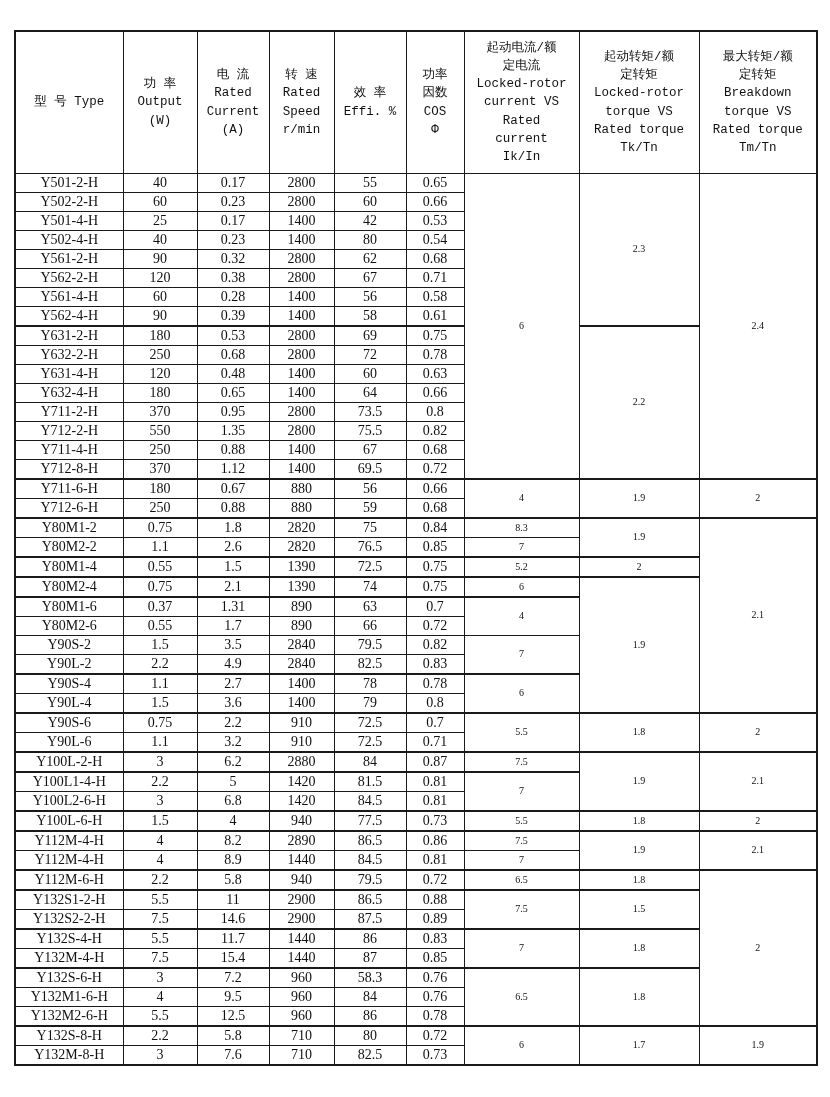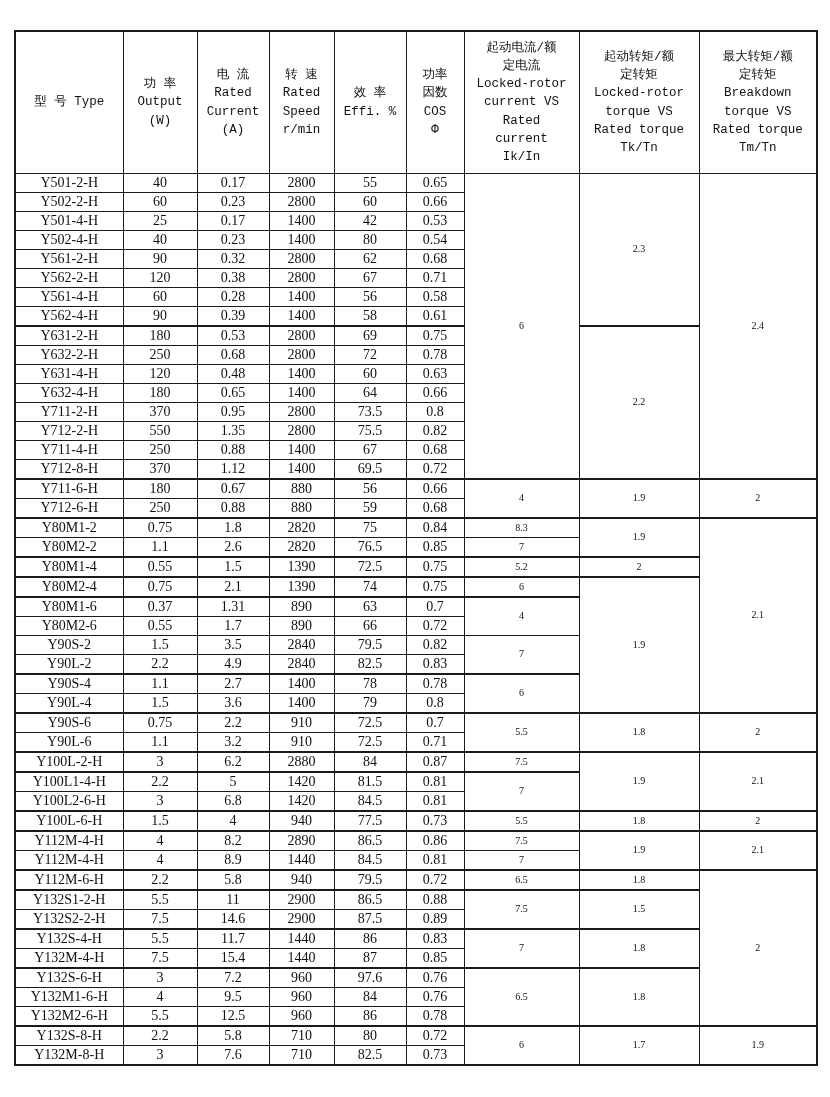--- a/index.html
+++ b/index.html
@@ -481,21 +481,21 @@
           <td>15.4</td>
           <td>1440</td>
           <td>87</td>
           <td>0.85</td>
         </tr>
         <tr class="thick-top">
           <td>Y132S-6-H</td>
           <td>3</td>
           <td>7.2</td>
           <td>960</td>
-          <td>97.6</td>
+          <td>58.3</td>
           <td>0.76</td>
           <td class="ratio" rowspan="3">6.5</td>
           <td class="ratio" rowspan="3">1.8</td>
         </tr>
         <tr>
           <td>Y132M1-6-H</td>
           <td>4</td>
           <td>9.5</td>
           <td>960</td>
           <td>84</td>

